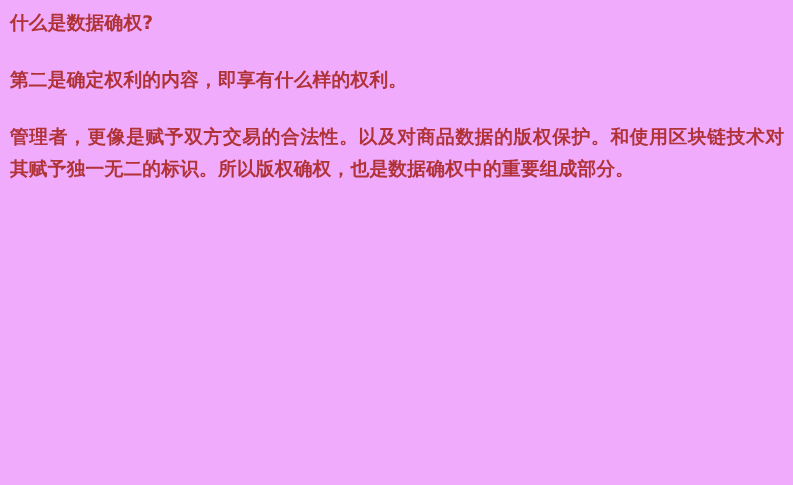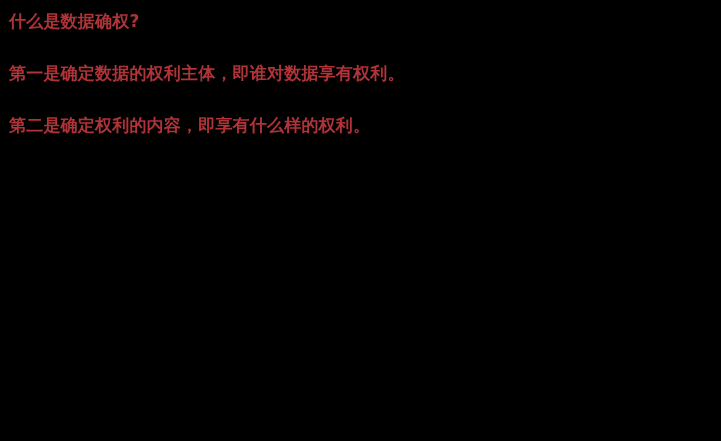--- a/index.html
+++ b/index.html
@@ -11,33 +11,33 @@
       width: 721px;
       height: 441px;
       overflow: hidden;
       font-family: "DejaVu Sans", sans-serif;
     }
     .doc {
       box-sizing: border-box;
       width: 721px;
       height: 441px;
       padding: 7px 8px 0 9px;
-      background: #000000;
+      background: #f0abfc;
     }
     .doc p {
       margin: 0 0 23.5px 0;
       color: #b03338;
       font-size: 17px;
       line-height: 28.6px;
       font-weight: 700;
       text-align: justify;
       letter-spacing: 0.2px;
       word-break: break-all;
     }
   </style>
 </head>
 <body>
 
 <div class="doc">
   <p>什么是数据确权?</p>
-  <p>第一是确定数据的权利主体，即谁对数据享有权利。</p>
   <p>第二是确定权利的内容，即享有什么样的权利。</p>
+  <p>管理者，更像是赋予双方交易的合法性。以及对商品数据的版权保护。和使用区块链技术对其赋予独一无二的标识。所以版权确权，也是数据确权中的重要组成部分。</p>
 </div>
 
 </body></html>

